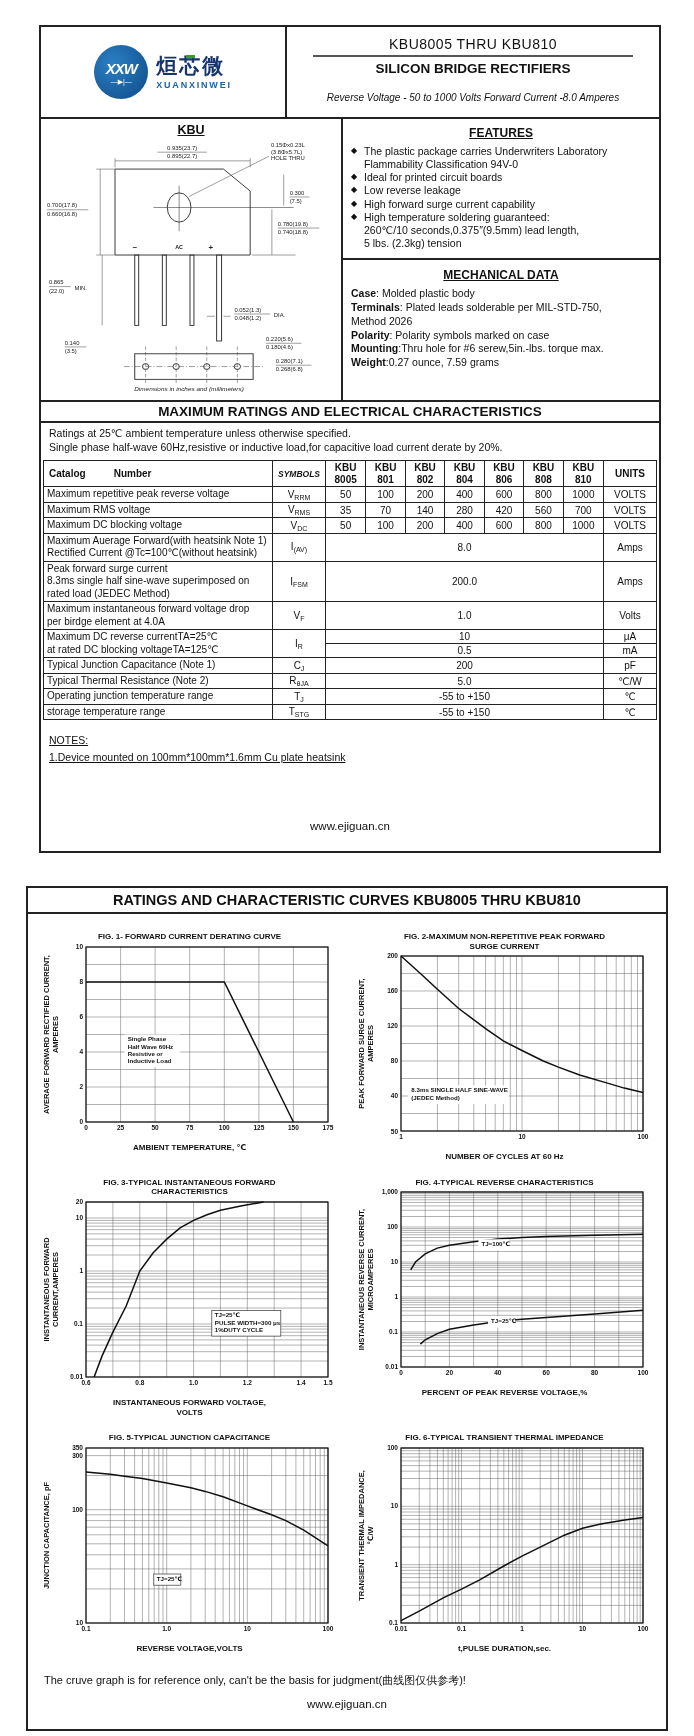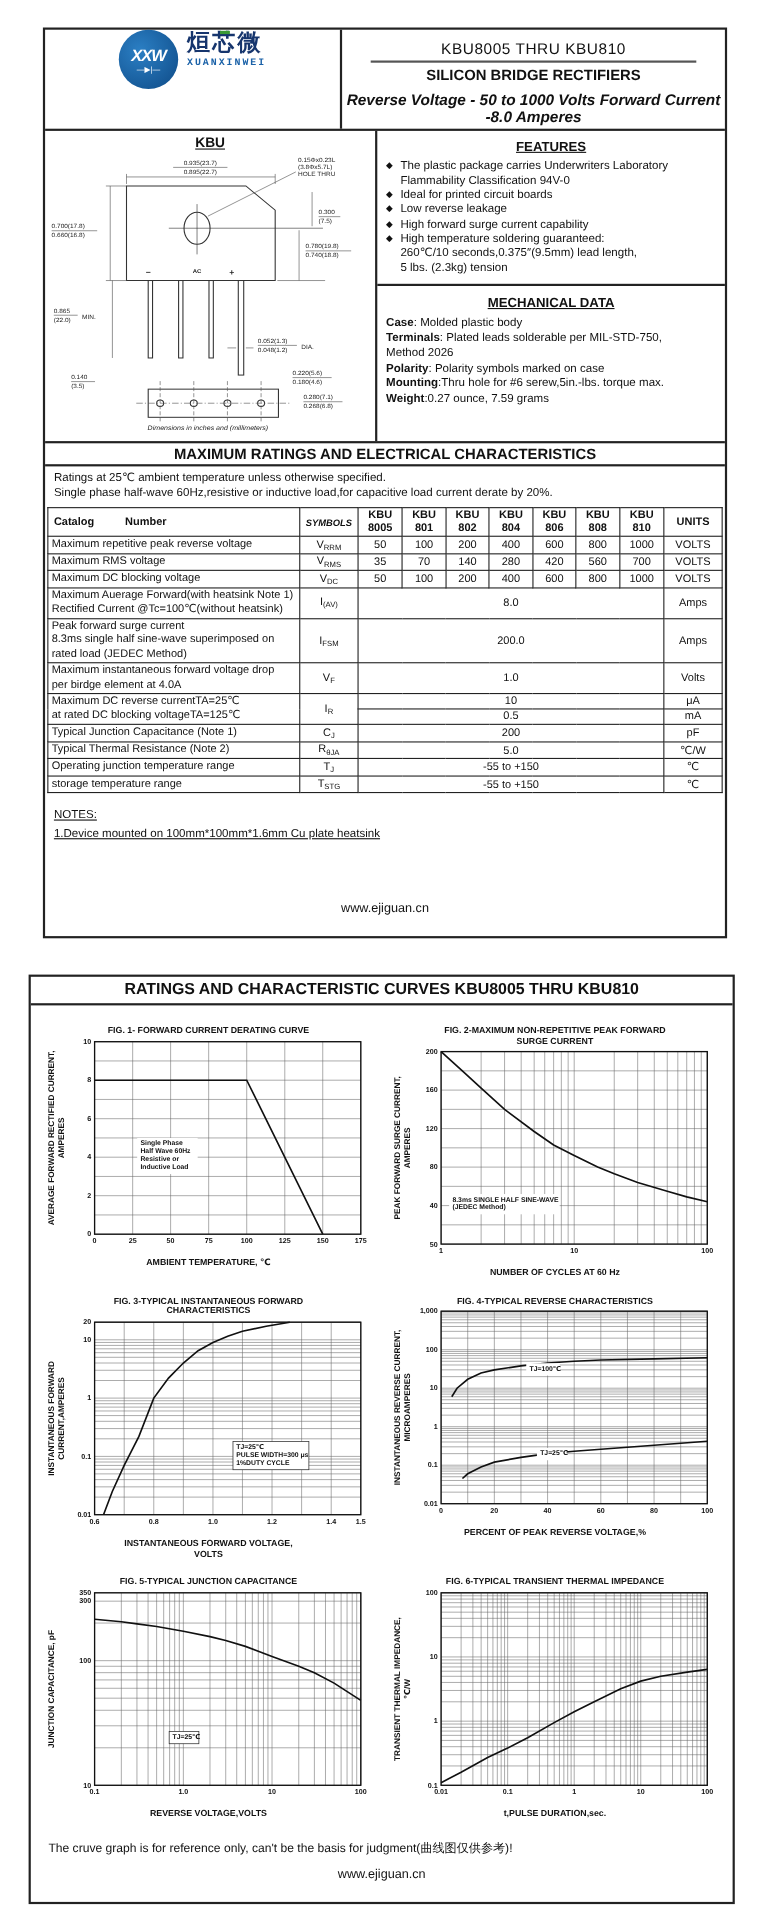--- a/index.html
+++ b/index.html
@@ -3,32 +3,32 @@
 <meta charset="utf-8">
 <style>
   html,body{margin:0;padding:0;background:#fff;}
   body{width:694px;height:1736px;position:relative;font-family:"Liberation Sans","DejaVu Sans",sans-serif;color:#111;}
   .page{border:2px solid #222;box-sizing:border-box;display:flex;flex-direction:column;background:#fff;}
   #page1{width:622px;margin:25px 0 0 39px;height:828px;}
   #page2{width:642px;margin:33px 0 1px 26px;height:845px;}
 
   
   .hdr-row{display:flex;border-bottom:2px solid #222;height:90px;flex:none;}
-  .logo-cell{width:268px;flex:none;display:flex;justify-content:center;gap:8px;}
+  .logo-cell{width:244px;flex:none;display:flex;align-items:center;justify-content:center;gap:8px;}
   .logo-mark{width:54px;height:54px;border-radius:50%;background:radial-gradient(circle at 35% 35%,#2b7fc4,#0e4a86);display:flex;flex-direction:column;align-items:center;justify-content:center;color:#fff;flex:none;}
   .logo-xxw{font-weight:bold;font-style:italic;font-size:15px;letter-spacing:-1px;}
   .logo-diode{font-size:7px;line-height:1;margin-top:1px;}
   .logo-cn{font-size:21px;font-weight:bold;color:#16356d;letter-spacing:2px;position:relative;line-height:1.1;}
   .green-mark{position:absolute;left:30px;top:1px;width:9px;height:3px;background:#3a9a35;}
-  .logo-en{font-size:9px;font-weight:bold;color:#1b62a8;letter-spacing:1.8px;margin-top:2px;font-family:Liberation Mono, monospace;}
+  .logo-en{font-size:9px;font-weight:bold;color:#1b62a8;letter-spacing:1.8px;margin-top:2px;}
   .title-cell{flex:1;text-align:center;padding-top:9px;border-left:2px solid #222;}
   .doc-title{font-size:14px;font-weight:normal;letter-spacing:.5px;}
   .title-rule{border-top:2px solid #555;margin:3px 26px 4px;}
   .doc-sub{font-size:13.5px;font-weight:bold;}
-  .doc-tag{font-size:14px;font-style:italic;font-weight:bold;margin-top:6px;}
+  .doc-tag{font-size:10px;font-style:italic;font-weight:normal;margin-top:16px;}
 
   
   .mid-row{display:flex;flex:none;}
   .draw-cell{width:300px;flex:none;border-right:2px solid #222;padding:4px 0 2px;}
   .pkg-heading{text-align:center;font-weight:bold;font-size:12.5px;text-decoration:underline;margin-bottom:1px;}
   .right-col{flex:1;display:flex;flex-direction:column;}
   .features-box{border-bottom:2px solid #222;padding:5px 8px 8px;flex:none;}
   .mech-box{padding:6px 8px 8px;flex:1;}
   .box-heading{font-weight:bold;text-decoration:underline;text-align:center;font-size:12px;margin:2px 0 5px;}
   #features-list{margin:0;padding:0;}

